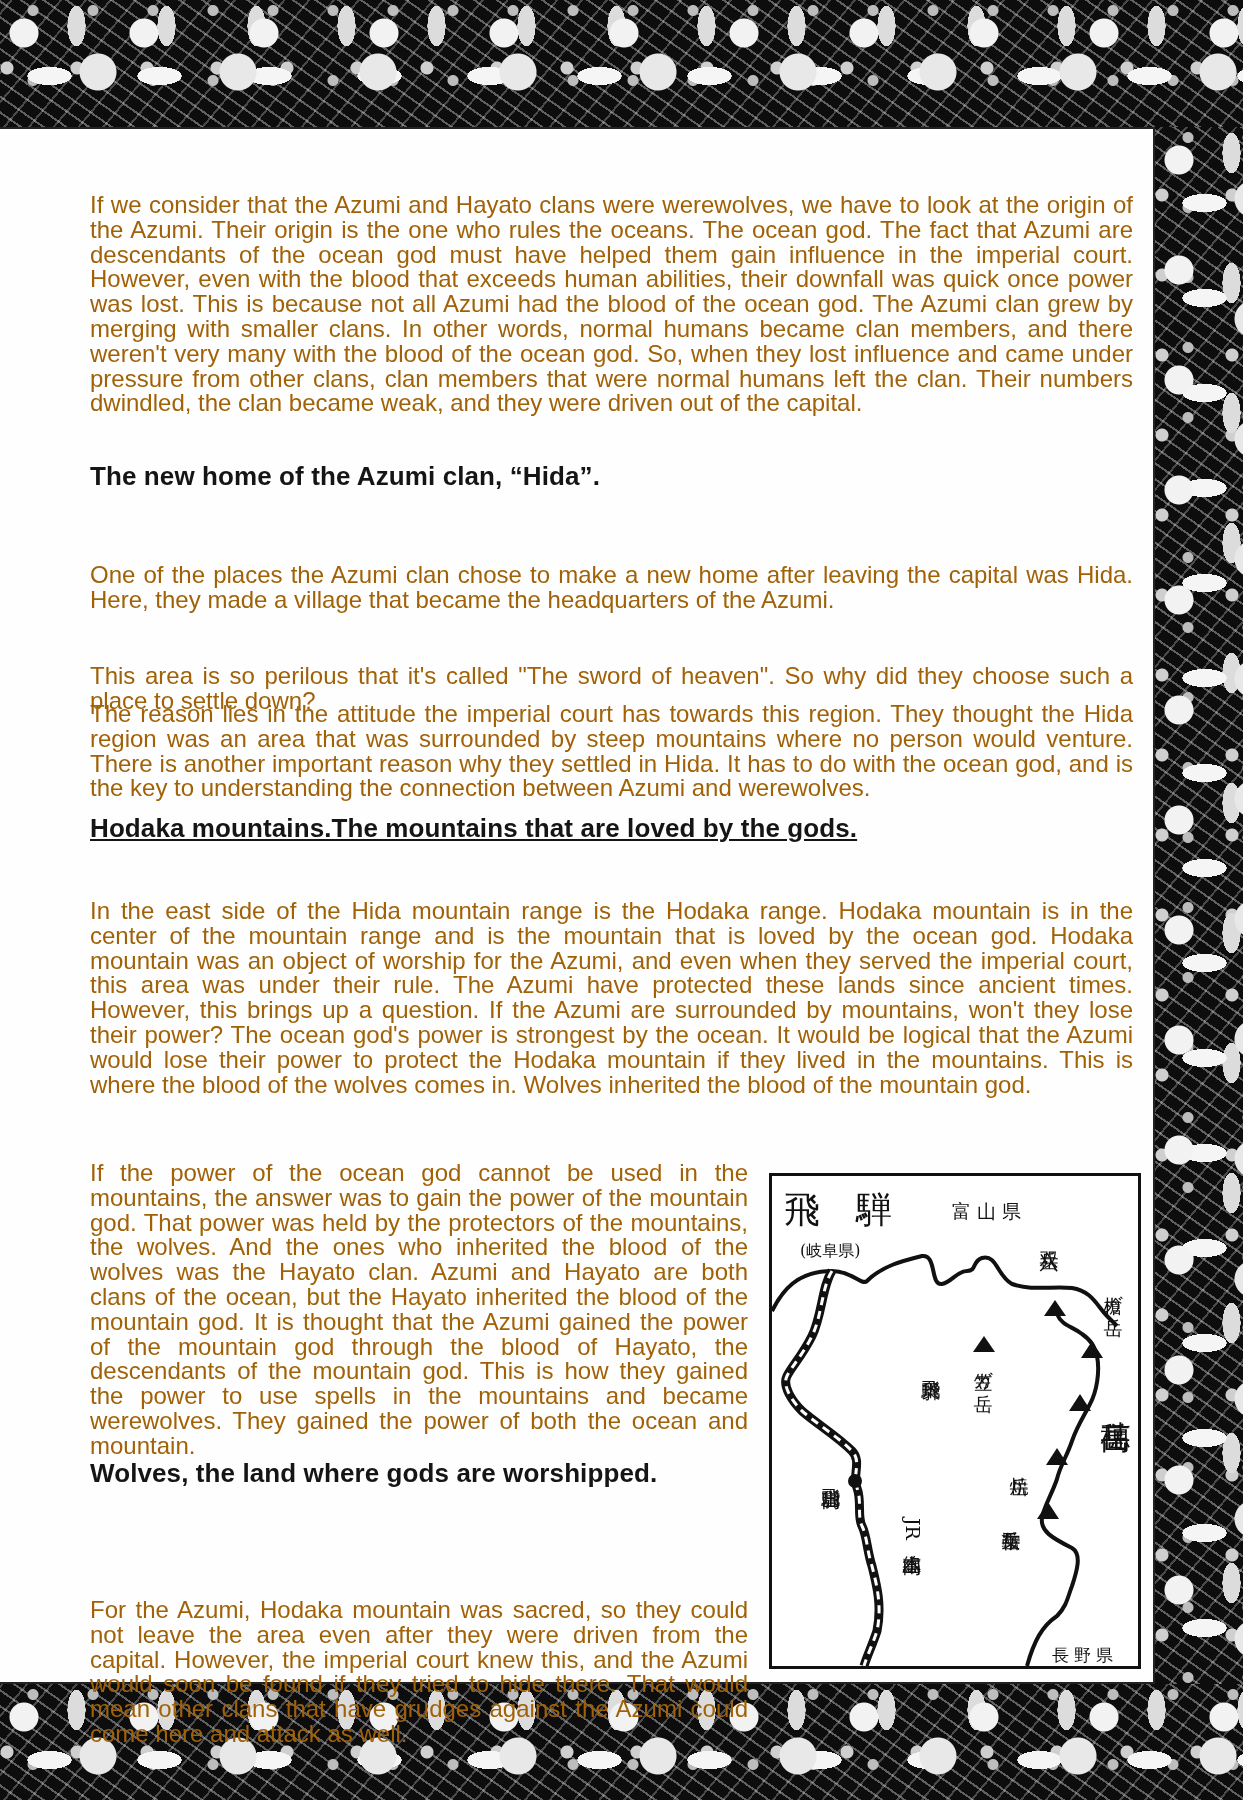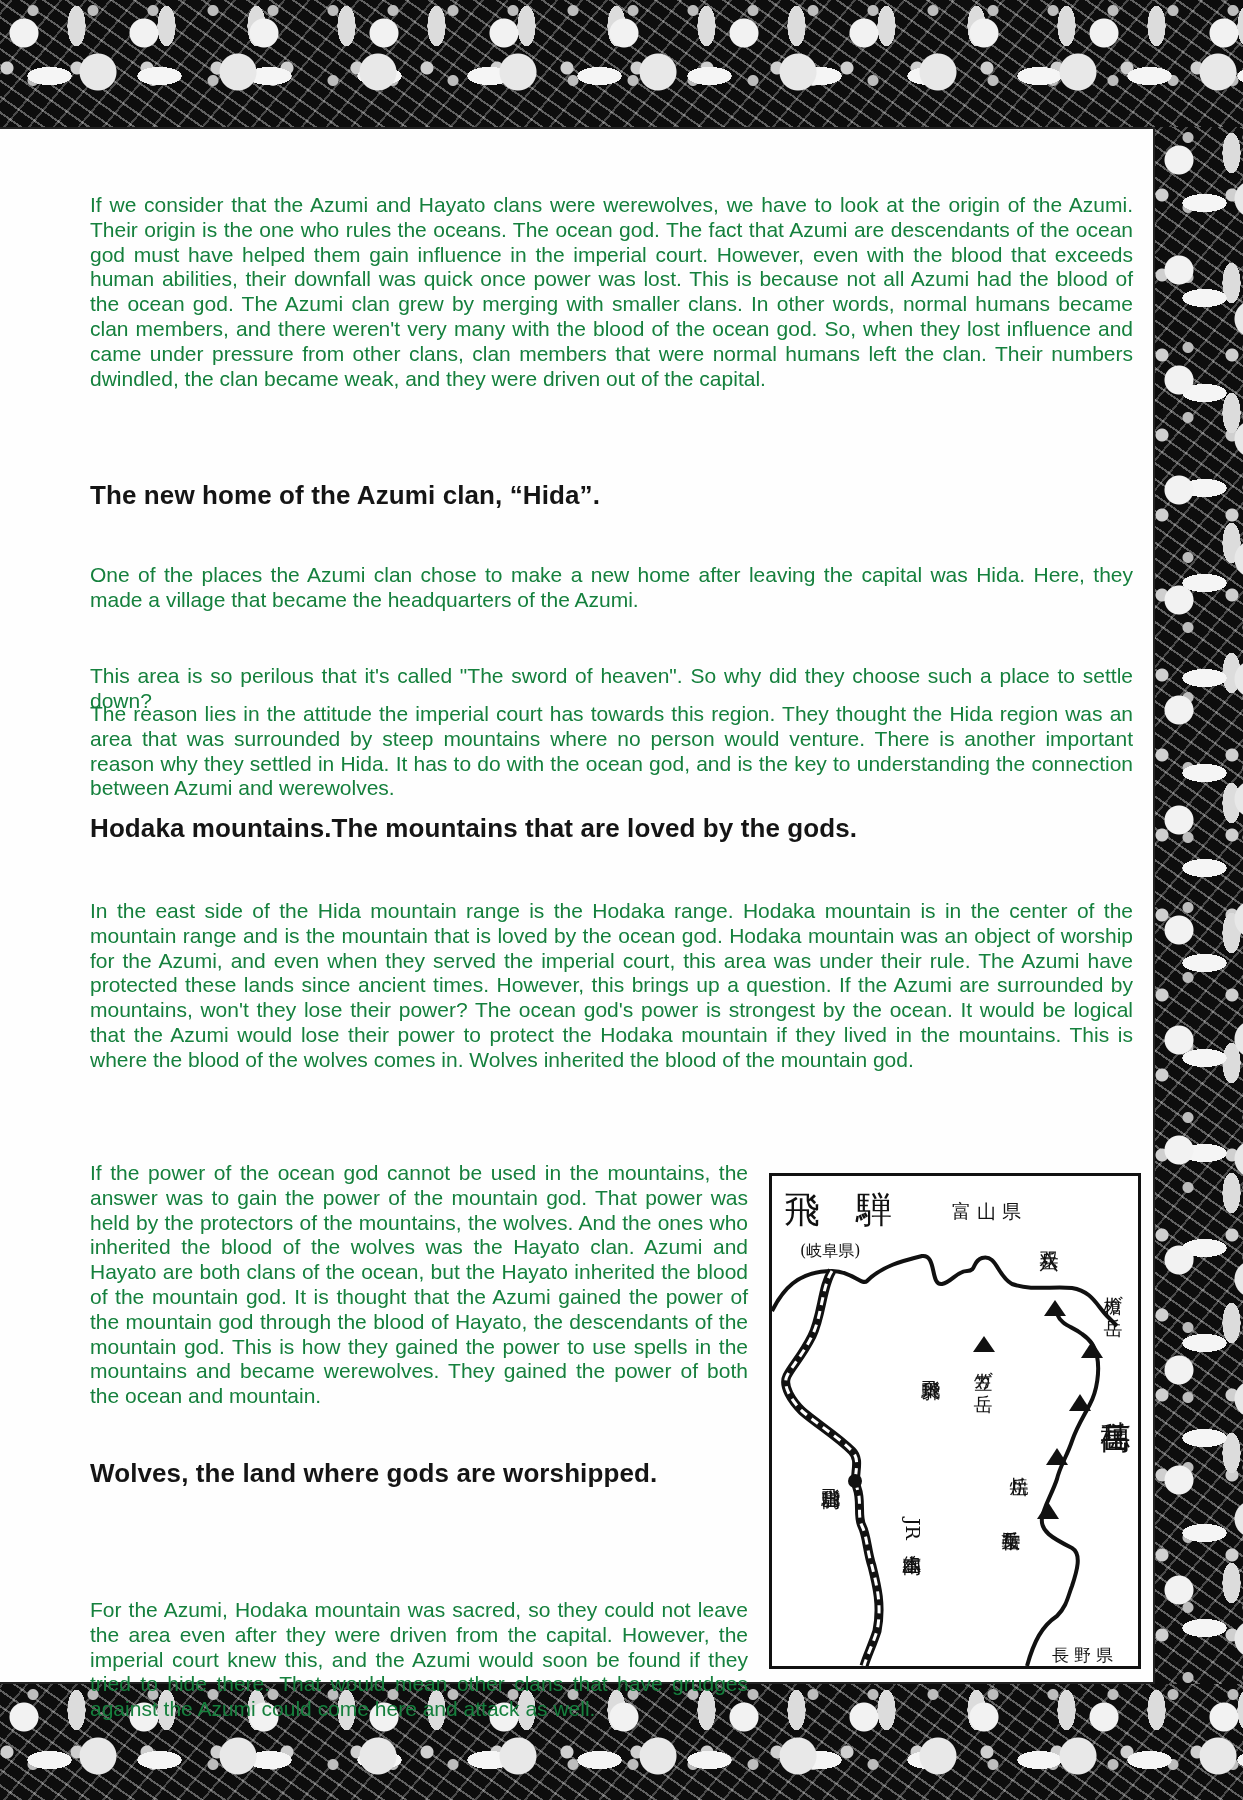--- a/index.html
+++ b/index.html
@@ -36,22 +36,22 @@
     border-bottom: 2px solid #222;
     box-sizing: border-box;
   }
   .heading {
     position: absolute; left: 90px;
     font-weight: bold; font-size: 26px; letter-spacing: 0.1px;
     color: #151515; margin: 0; white-space: nowrap;
   }
   .para {
     position: absolute; left: 90px;
-    font-size: 21px; line-height: 24.8px; text-align: justify;
-    color: #15803d; margin: 0;
+    font-size: 24px; line-height: 24.8px; text-align: justify;
+    color: #a16207; margin: 0;
   }
   .para.full { width: 1043px; }
   .para.narrow { width: 658px; margin-top: 17px; }
 
   
   .map {
     position: absolute; left: 769px; top: 1044px; width: 372px; height: 496px;
     border: 3px solid #111; box-sizing: border-box; background: #fff;
   }
   .map svg { position: absolute; left: 0; top: 0; }
@@ -61,26 +61,26 @@
 <body>
 
 <div class="lace lace-top"></div>
 <div class="lace lace-right"></div>
 <div class="lace lace-bottom"></div>
 
 <div class="page">
 
   <p class="para full" style="top:64px;">If we consider that the Azumi and Hayato clans were werewolves, we have to look at the origin of the Azumi. Their origin is the one who rules the oceans. The ocean god. The fact that Azumi are descendants of the ocean god must have helped them gain influence in the imperial court. However, even with the blood that exceeds human abilities, their downfall was quick once power was lost. This is because not all Azumi had the blood of the ocean god. The Azumi clan grew by merging with smaller clans. In other words, normal humans became clan members, and there weren't very many with the blood of the ocean god. So, when they lost influence and came under pressure from other clans, clan members that were normal humans left the clan. Their numbers dwindled, the clan became weak, and they were driven out of the capital.</p>
 
-  <h2 class="heading" style="top:351px;">The new home of the Azumi clan, “Hida”.</h2>
+  <h2 class="heading" style="top:332px;">The new home of the Azumi clan, “Hida”.</h2>
   <p class="para full" style="top:434px;">One of the places the Azumi clan chose to make a new home after leaving the capital was Hida. Here, they made a village that became the headquarters of the Azumi.</p>
   <p class="para full" style="top:503px;margin-top:32px;">This area is so perilous that it's called "The sword of heaven". So why did they choose such a place to settle down?</p>
   <p class="para full" style="top:573px;">The reason lies in the attitude the imperial court has towards this region. They thought the Hida region was an area that was surrounded by steep mountains where no person would venture. There is another important reason why they settled in Hida. It has to do with the ocean god, and is the key to understanding the connection between Azumi and werewolves.</p>
 
-  <h2 class="heading" style="top:684px;">Hodaka mountains.The mountains that are loved by the gods.</h2>
+  <h2 class="heading" style="top:684px;text-decoration:underline;">Hodaka mountains.The mountains that are loved by the gods.</h2>
   <p class="para full" style="top:770px;">In the east side of the Hida mountain range is the Hodaka range. Hodaka mountain is in the center of the mountain range and is the mountain that is loved by the ocean god. Hodaka mountain was an object of worship for the Azumi, and even when they served the imperial court, this area was under their rule. The Azumi have protected these lands since ancient times. However, this brings up a question. If the Azumi are surrounded by mountains, won't they lose their power? The ocean god's power is strongest by the ocean. It would be logical that the Azumi would lose their power to protect the Hodaka mountain if they lived in the mountains. This is where the blood of the wolves comes in. Wolves inherited the blood of the mountain god.</p>
   <p class="para narrow" style="top:1015px;">If the power of the ocean god cannot be used in the mountains, the answer was to gain the power of the mountain god. That power was held by the protectors of the mountains, the wolves. And the ones who inherited the blood of the wolves was the Hayato clan. Azumi and Hayato are both clans of the ocean, but the Hayato inherited the blood of the mountain god. It is thought that the Azumi gained the power of the mountain god through the blood of Hayato, the descendants of the mountain god. This is how they gained the power to use spells in the mountains and became werewolves. They gained the power of both the ocean and mountain.</p>
 
   <h2 class="heading" style="top:1329px;">Wolves, the land where gods are worshipped.</h2>
   <p class="para narrow" style="top:1452px;">For the Azumi, Hodaka mountain was sacred, so they could not leave the area even after they were driven from the capital. However, the imperial court knew this, and the Azumi would soon be found if they tried to hide there. That would mean other clans that have grudges against the Azumi could come here and attack as well.</p>
 
   <div class="map">
     <svg width="366" height="490" viewBox="0 0 366 490">
 
       <path d="M0,135 C10,115 25,95 60,95 C80,95 90,110 95,105 C110,90 130,85 150,80 C165,78 158,110 170,108 C180,106 185,95 195,95 C205,95 200,85 210,82 C225,78 225,100 240,108 C260,115 280,110 300,112 C320,115 325,130 335,140 L345,150" fill="none" stroke="#111" stroke-width="4"></path>

